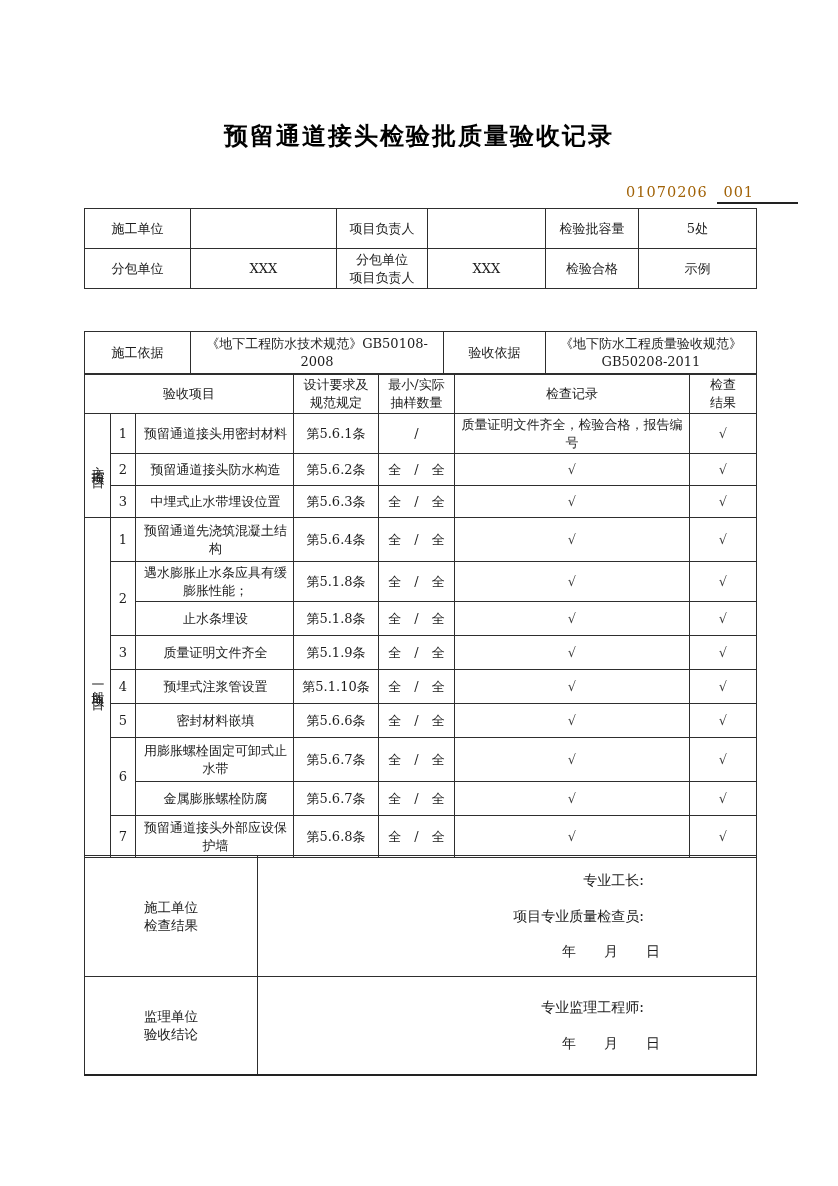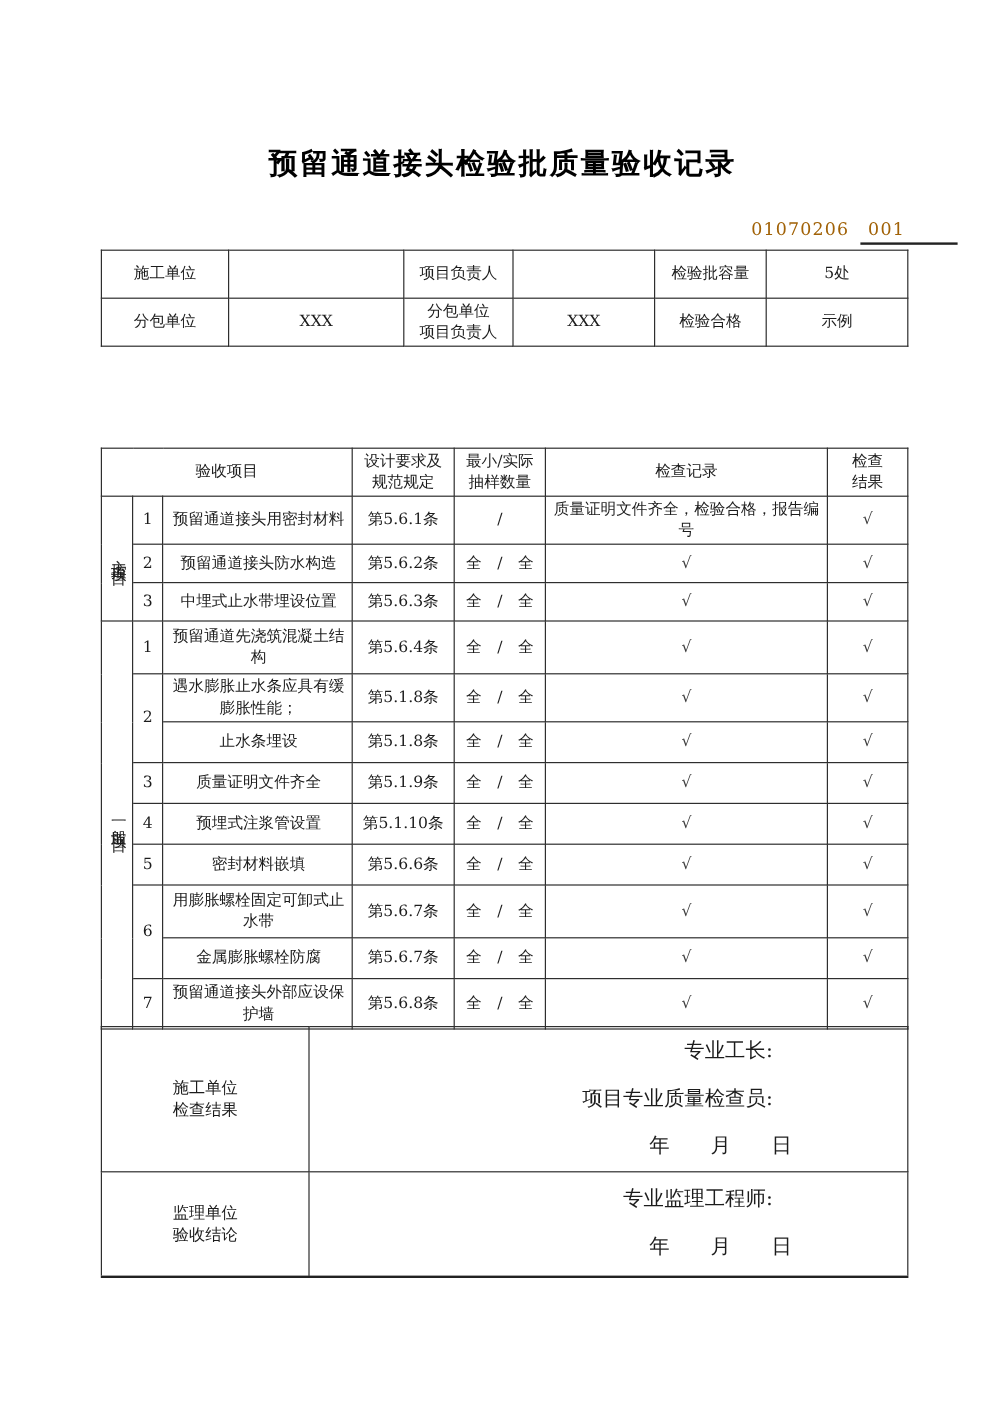--- a/index.html
+++ b/index.html
@@ -60,21 +60,21 @@
 
   
   #footer-table { top: 855px; }
   #footer-table td { padding: 0; }
   #footer-table td.flabel { font-size: 13.5px; }
   .sigbox {
     height: 100%; width: 100%;
     display: flex; flex-direction: column;
     justify-content: flex-start; align-items: flex-end;
     padding-right: 112px; gap: 17px;
-    font-size: 17px; color: #1c1c1c;
+    font-size: 14px; color: #1c1c1c;
   }
   .sigbox .dateline { margin-right: -16px; }
 </style>
 </head>
 <body>
 
 <div class="page">
 
   <div class="doc-title">预留通道接头检验批质量验收记录</div>
 
@@ -106,20 +106,36 @@
       <td>XXX</td>
       <td class="preline">分包单位
 项目负责人</td>
       <td>XXX</td>
       <td>检验合格</td>
       <td>示例</td>
     </tr>
   </tbody>
     </table>
 
+  <table id="basis-table">
+    <colgroup>
+      <col style="width:106px">
+        <col style="width:253px">
+        <col style="width:102px">
+        <col style="width:211px">
+    </colgroup>
+    <tbody>
+        <tr>
+      <td>施工依据</td>
+      <td>《地下工程防水技术规范》GB50108-2008</td>
+      <td>验收依据</td>
+      <td>《地下防水工程质量验收规范》GB50208-2011</td>
+    </tr>
+  </tbody>
+    </table>
 
   <table id="insp-table">
     <colgroup>
       <col style="width:26px">
         <col style="width:25px">
         <col style="width:158px">
       <col style="width:85px">
         <col style="width:76px">
         <col style="width:235px">
         <col style="width:67px">
@@ -246,21 +262,21 @@
       <td class="flabel preline">施工单位
 检查结果</td>
       <td>
         <div class="sigbox">
           <div>专业工长:</div>
           <div>项目专业质量检查员:</div>
           <div class="dateline">年　　月　　日</div>
         </div>
       </td>
     </tr>
-    <tr style="height:87px">
+    <tr style="height:98px">
       <td class="flabel preline">监理单位
 验收结论</td>
       <td>
         <div class="sigbox">
           <div>专业监理工程师:</div>
           <div class="dateline">年　　月　　日</div>
         </div>
       </td>
     </tr>
   </tbody>

